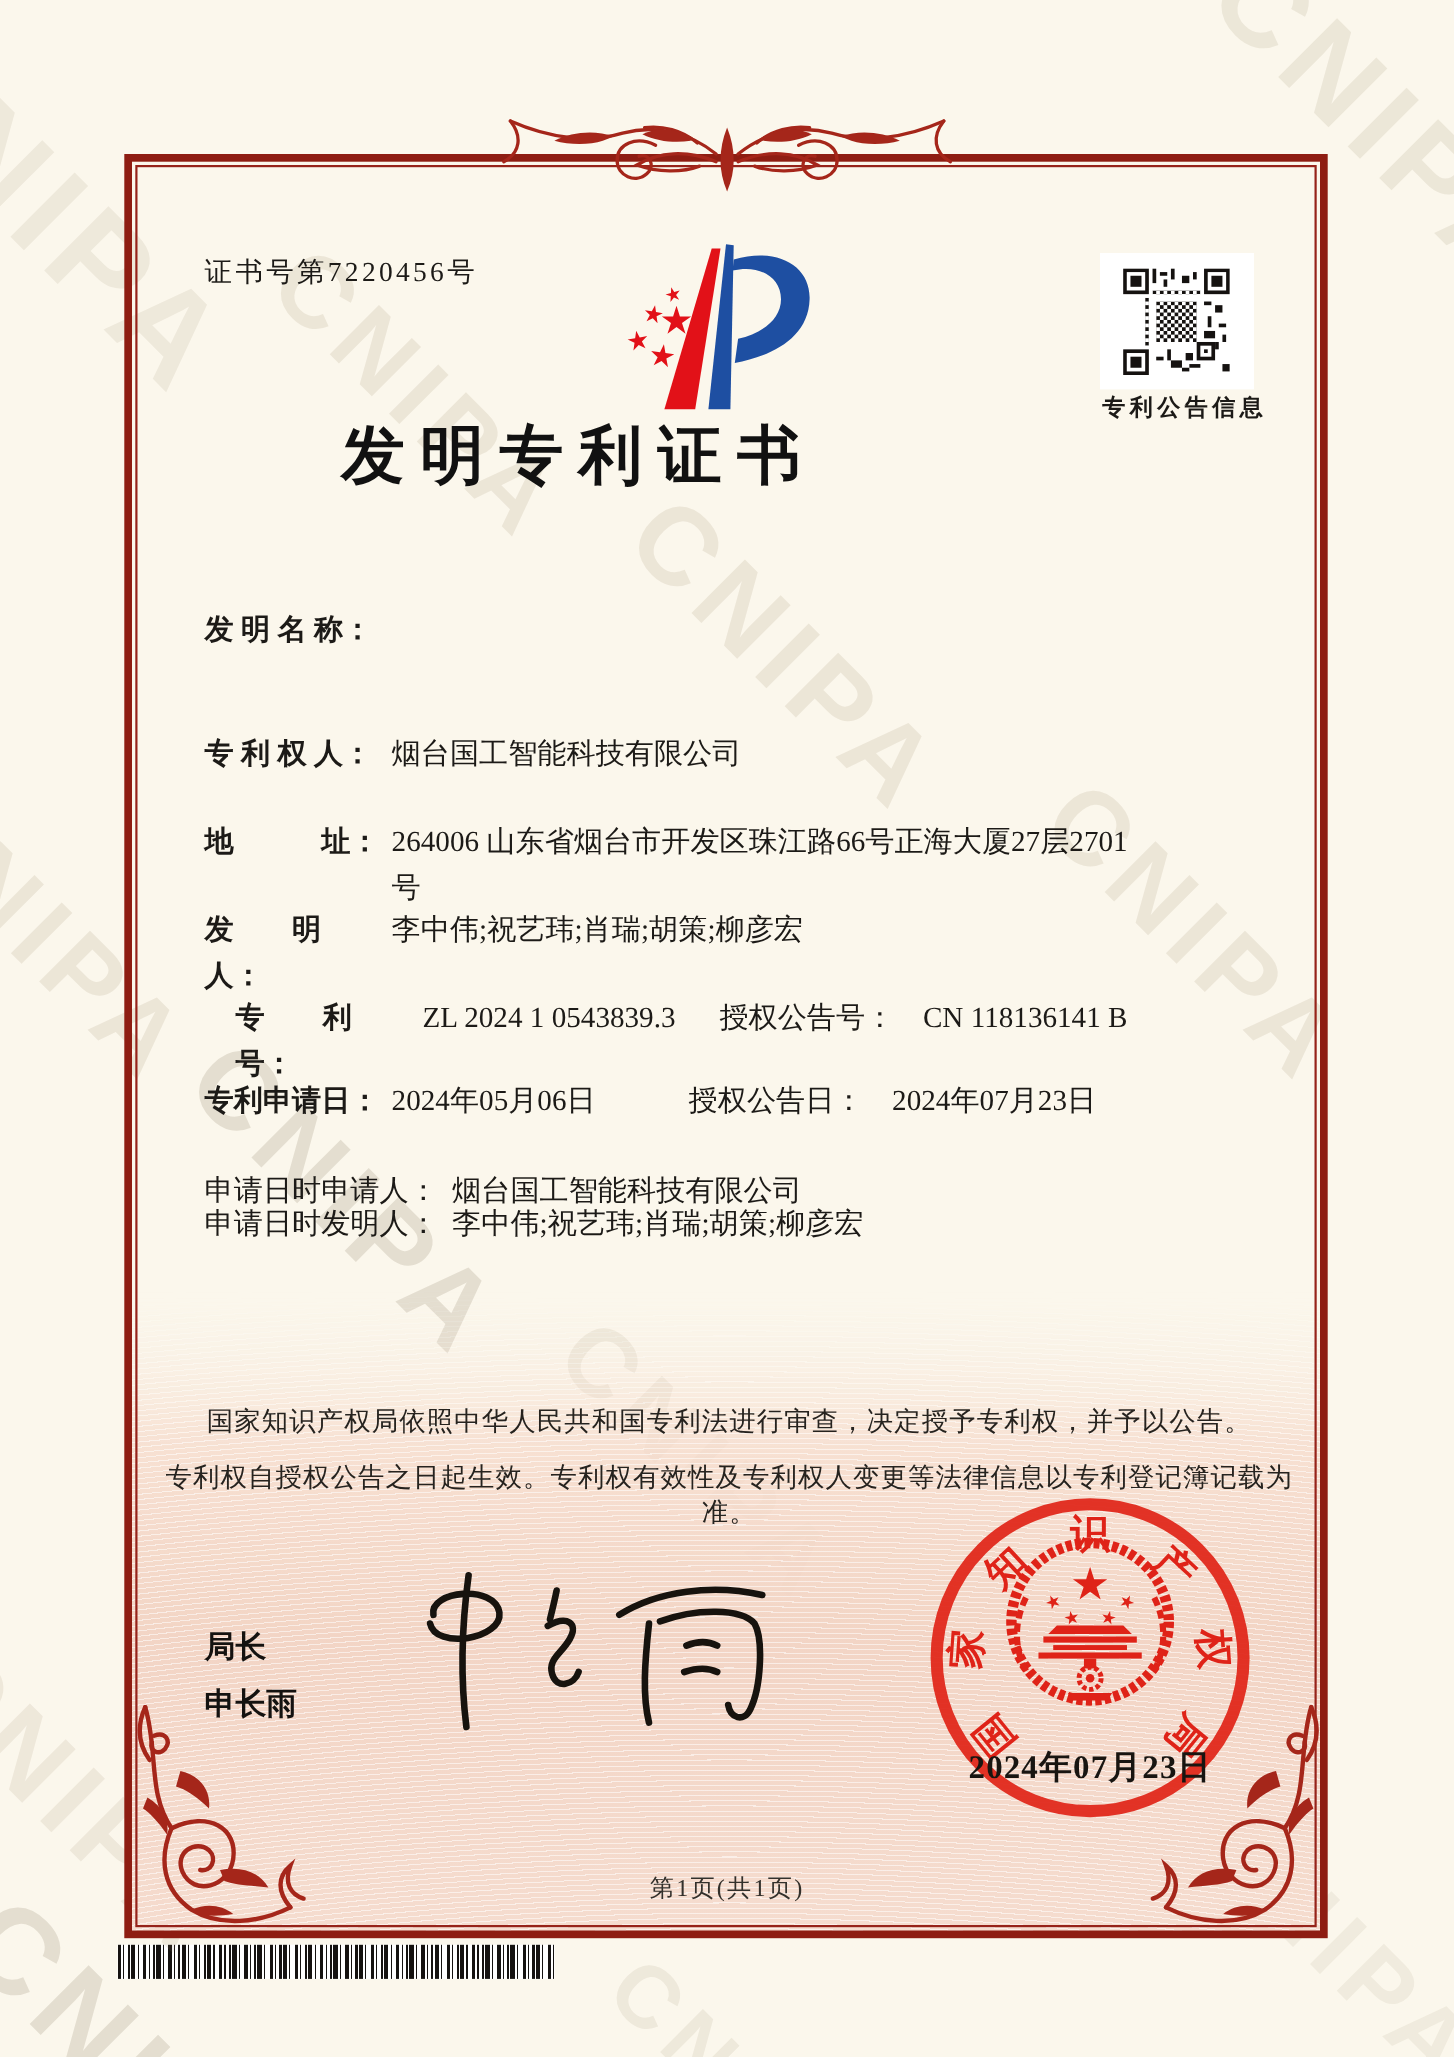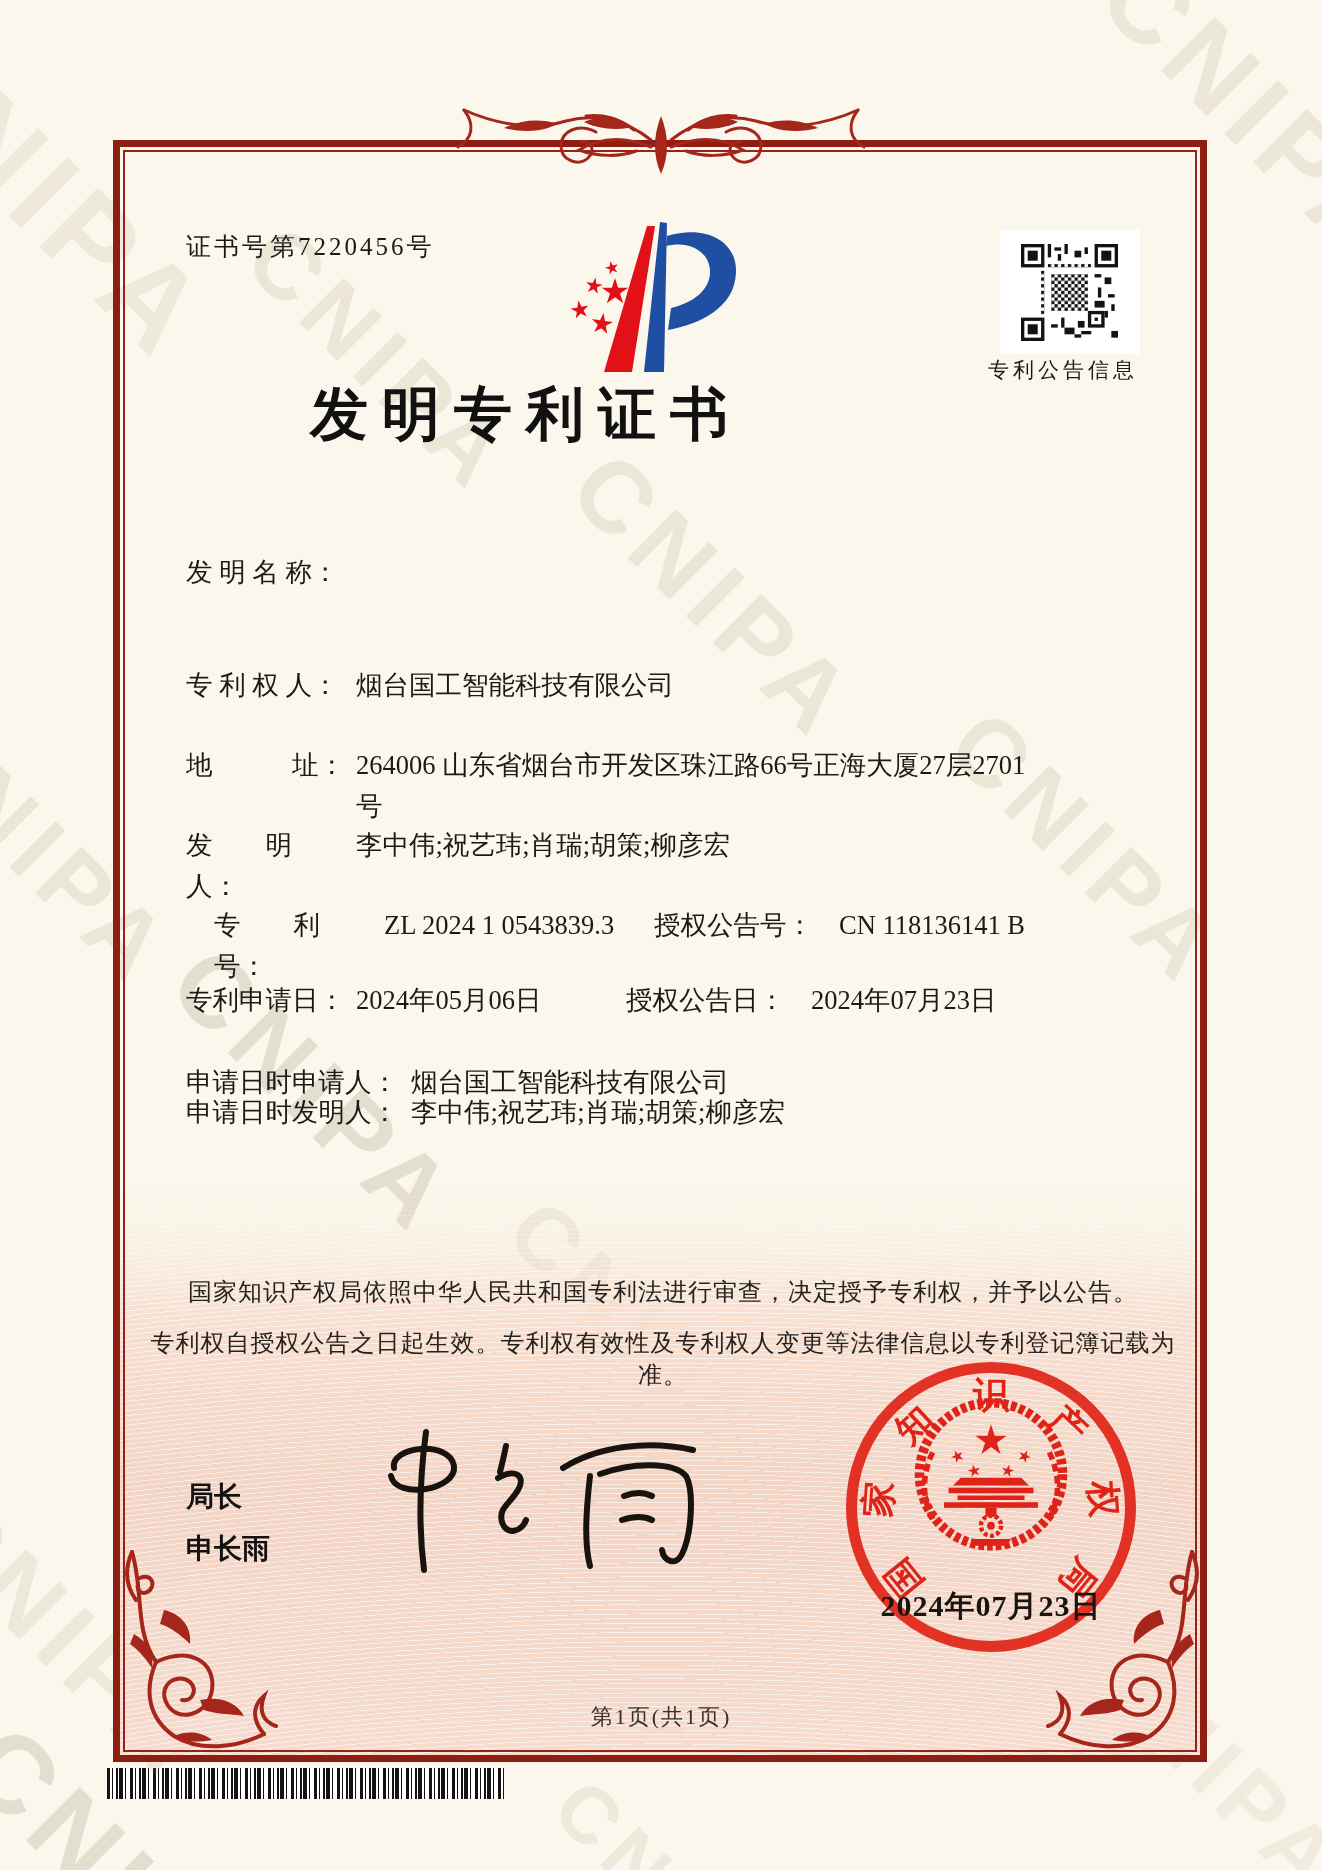--- a/index.html
+++ b/index.html
@@ -36,29 +36,29 @@
   }
   .frame::after{
     content:"";position:absolute;inset:3px;border:2px solid #96231a;
   }
   .content{position:absolute;z-index:6;inset:0;border-radius:24px;}
   
   .cert-no{position:absolute;left:186px;top:230px;font-size:25px;letter-spacing:3px;}
   .logo{position:absolute;left:552px;top:220px;width:190px;height:160px;}
   .qr-box{position:absolute;left:1000px;top:230px;width:140px;height:124px;background:#fff;}
   .qr-box svg{position:absolute;left:21px;top:14px;width:97px;height:97px;}
-  .qr-caption{position:absolute;left:988px;top:356px;width:164px;text-align:left;
-    font-size:21px;letter-spacing:4px;}
+  .qr-caption{position:absolute;left:988px;top:356px;width:164px;text-align:right;
+    font-size:21px;letter-spacing:4px;font-weight:bold;}
   .title{
     position:absolute;left:310px;top:376px;width:510px;text-align:left;
     font-size:58px;font-weight:700;letter-spacing:14px;color:#111;
   }
   
   .field{position:absolute;left:186px;display:flex;font-size:26.5px;line-height:1.55;}
-  .lbl{flex:none;width:170px;}
+  .lbl{flex:none;width:170px;font-weight:bold;}
   .lbl2{flex:none;width:185px;}
   .val1{flex:none;width:270px;}
   .lblw{flex:none;width:225px;}
   .val-addr{width:690px;}
   .f-name{top:552px;} .f-patentee{top:665px;} .f-address{top:745px;}
   .f-inventor{top:825px;} .f-patno{top:905px;margin-left:28px;} .f-dates{top:980px;}
   .f-origapp{top:1062px;} .f-originv{top:1092px;}
   
   .statement{position:absolute;left:128px;top:1276px;width:1070px;
     font-size:24px;color:#26231f;}

